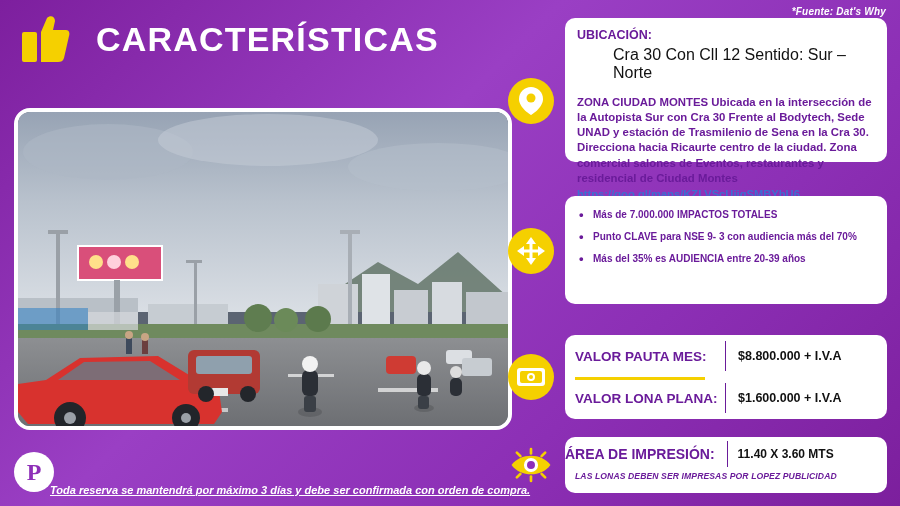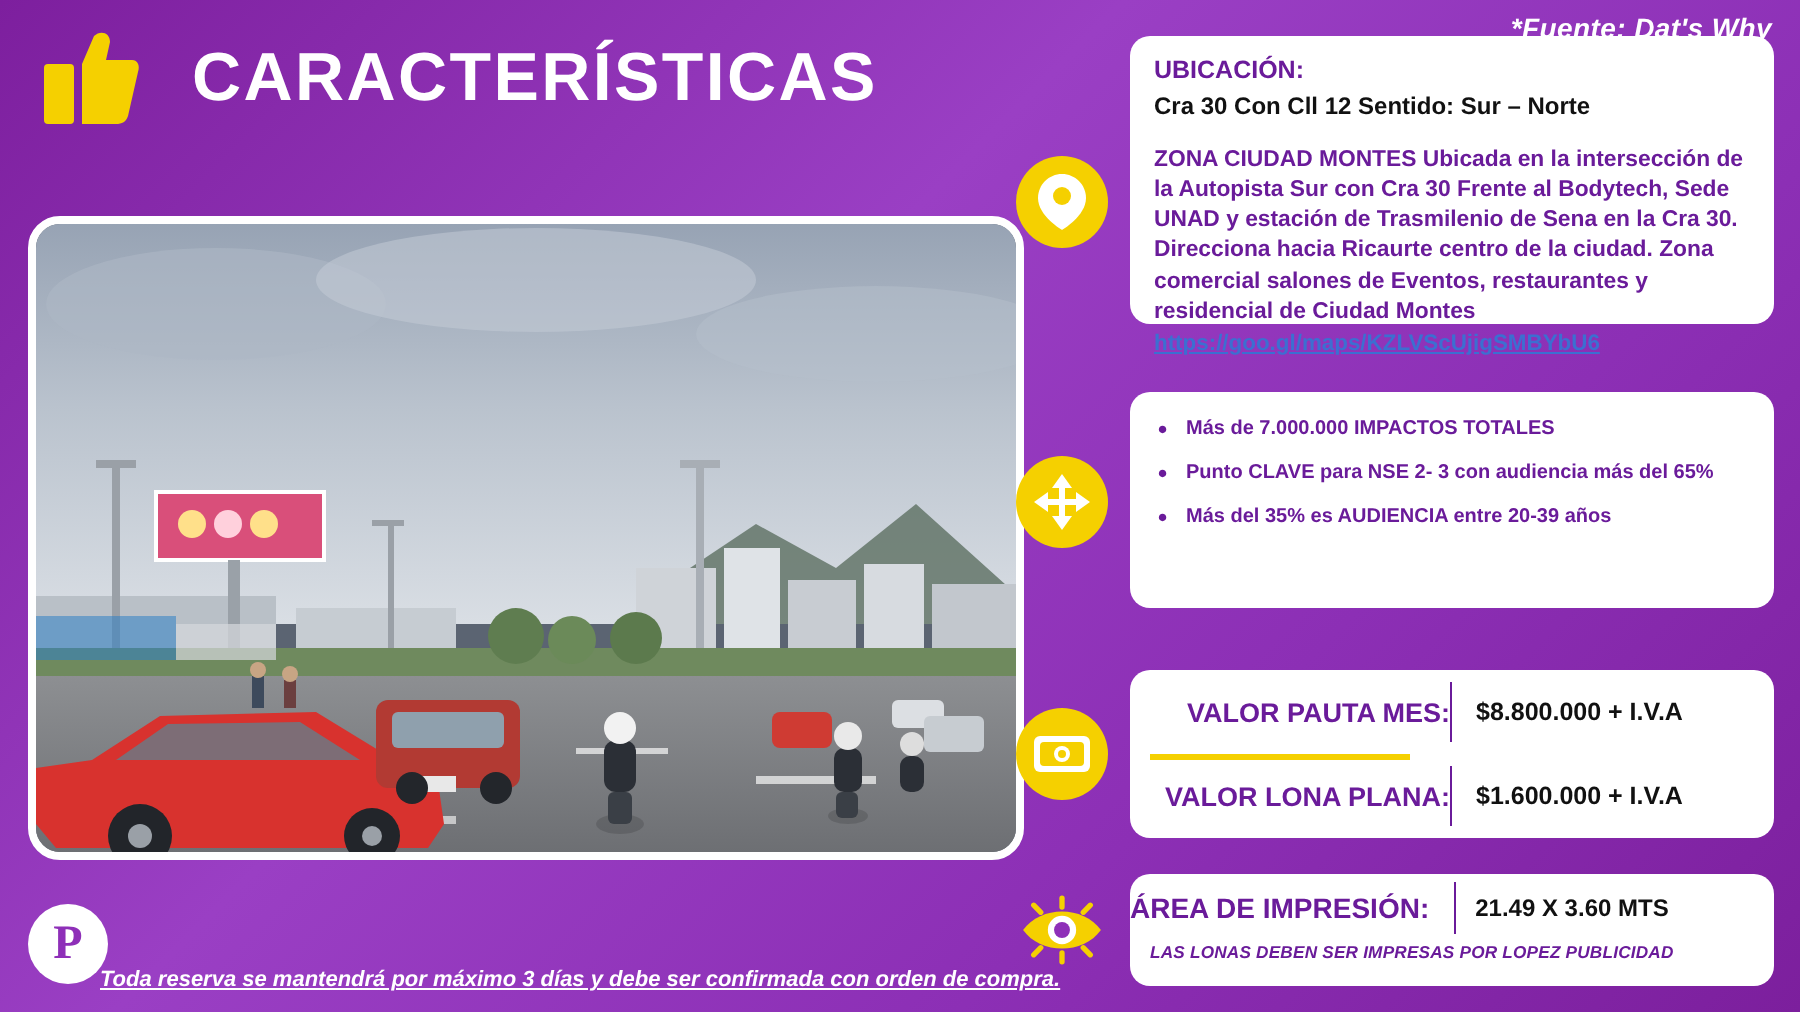--- a/index.html
+++ b/index.html
@@ -16,21 +16,21 @@
   
   .bg {
     position: absolute; inset: 0;
     background: linear-gradient(135deg, #7d1f9e 0%, #9a3fc4 40%, #8c2fb5 70%, #7c1f9d 100%);
   }
   .content { position: relative; width: 900px; height: 506px; }
 
   
   .source-note {
     position: absolute; top: 6px; right: 14px;
-    color: #ffffff; font-size: 14px; font-weight: bold; font-style: italic;
+    color: #ffffff; font-size: 10px; font-weight: bold; font-style: italic;
     letter-spacing: .2px;
   }
   .title-row {
     position: absolute; top: 14px; left: 22px;
     display: flex; align-items: center; gap: 26px;
   }
   .thumb-icon { width: 48px; height: 50px; position: relative; }
   .title-text {
     color: #ffffff; font-size: 34px; font-weight: bold;
     letter-spacing: 1.2px; line-height: 1;
@@ -71,39 +71,39 @@
   .icon-badge {
     position: absolute;
     width: 46px; height: 46px; border-radius: 50%;
     background: #f5d000;
     display: flex; align-items: center; justify-content: center;
   }
 
   
   #card-ubicacion { left: 565px; top: 18px; width: 322px; height: 144px; padding: 9px 12px; }
   .ub-title { color: #6a1b9a; font-size: 12.5px; font-weight: bold; line-height: 1.35; }
-  .ub-sub { color: #111; font-size: 12px; font-weight: bold; margin-top: 2px; }
+  .ub-sub { color: #111; font-size: 16px; font-weight: normal; margin-top: 2px; margin-left: 36px; }
   .ub-body { color: #6a1b9a; font-size: 11.4px; font-weight: bold; line-height: 1.33; margin-top: 13px; }
   .ub-link { color: #3c6fd1; font-size: 11.2px; font-weight: bold; text-decoration: underline; display: block; margin-top: 2px; }
   #badge-ubicacion { left: 508px; top: 78px; }
 
   
   #card-bullets { left: 565px; top: 196px; width: 322px; height: 108px; padding: 12px 14px 10px 12px; }
   .bullet-list { list-style: none; margin: 0; padding: 0; }
   .bullet-list li {
     color: #6a1b9a; font-size: 10px; font-weight: bold; line-height: 1.3;
     padding-left: 16px; position: relative; margin-bottom: 9px;
   }
   .bullet-list li::before {
     content: "•"; position: absolute; left: 2px; top: -1px; font-size: 13px;
   }
   #badge-arrows { left: 508px; top: 228px; }
 
   
-  #card-valores { left: 565px; top: 335px; width: 322px; height: 84px; text-align: right; }
+  #card-valores { left: 565px; top: 335px; width: 322px; height: 84px; }
   .valores-grid { display: flex; flex-direction: column; height: 100%; }
   .valores-row { display: flex; align-items: center; height: 50%; padding: 0 0 0 10px; }
   .valores-label { color: #6a1b9a; font-size: 13.5px; font-weight: bold; width: 150px; }
   .valores-divider {
     width: 1px; background: #6a1b9a; height: 30px; margin: 0 12px 0 0;
   }
   .valores-value { color: #111; font-size: 12.5px; font-weight: bold; }
   .valores-underline {
     position: absolute; left: 10px; top: 42px; width: 130px; height: 3px; background: #f5d000;
   }
@@ -266,21 +266,21 @@
         <path d="M1 15 L8 10 L8 20 Z"></path>
         <path d="M29 15 L22 10 L22 20 Z"></path>
         <rect x="13.5" y="7" width="3" height="16"></rect>
         <rect x="7" y="13.5" width="16" height="3"></rect>
       </g>
     </svg>
   </div>
   <div class="card" id="card-bullets">
     <ul class="bullet-list">
       <li>Más de 7.000.000 IMPACTOS TOTALES</li>
-      <li>Punto CLAVE para NSE 2- 3 con audiencia más del 65%</li>
+      <li>Punto CLAVE para NSE 9- 3 con audiencia más del 70%</li>
       <li>Más del 35% es AUDIENCIA entre 20-39 años</li>
     </ul>
   </div>
 
   <div class="icon-badge" id="badge-money">
     <svg width="30" height="24" viewBox="0 0 30 24">
       <rect x="1" y="3" width="28" height="18" rx="3" fill="#ffffff"></rect>
       <rect x="4" y="6" width="22" height="12" rx="2" fill="#f5d000"></rect>
       <circle cx="15" cy="12" r="4" fill="#ffffff"></circle>
       <circle cx="15" cy="12" r="2" fill="#f5d000"></circle>
@@ -314,18 +314,18 @@
         <line x1="10" y1="34" x2="14" y2="30"></line>
         <line x1="26" y1="38" x2="26" y2="33"></line>
         <line x1="42" y1="34" x2="38" y2="30"></line>
       </g>
     </svg>
   </div>
   <div class="card" id="card-area">
     <div class="area-row">
       <span class="area-label">ÁREA DE IMPRESIÓN:</span>
       <span class="area-divider"></span>
-      <span class="area-value">21.49 X 3.60 MTS</span>
+      <span class="area-value">11.40 X 3.60 MTS</span>
     </div>
     <div class="area-note">LAS LONAS DEBEN SER IMPRESAS POR LOPEZ PUBLICIDAD</div>
   </div>
 
 </div>
 
 </body></html>

